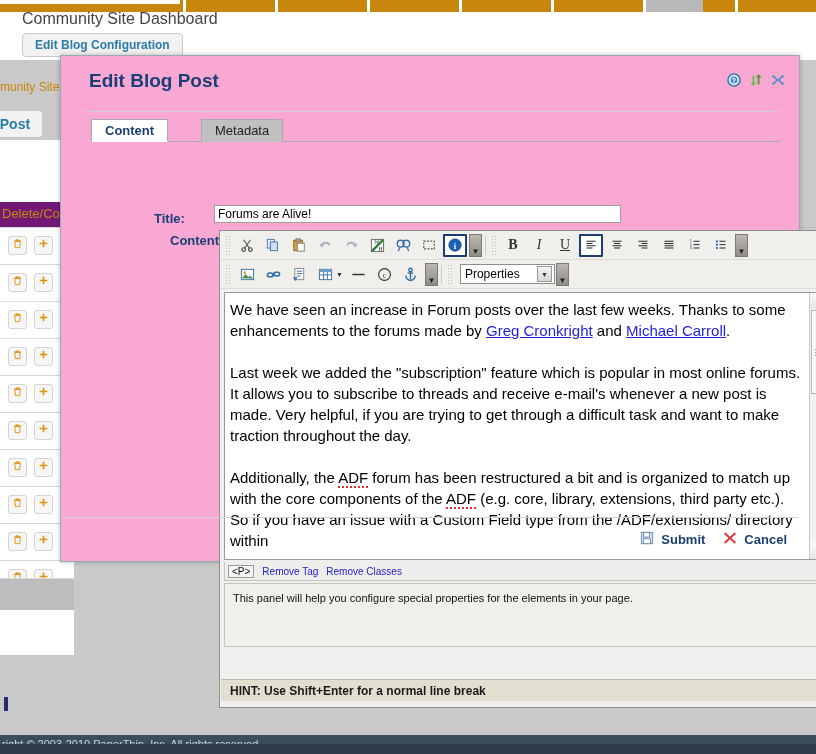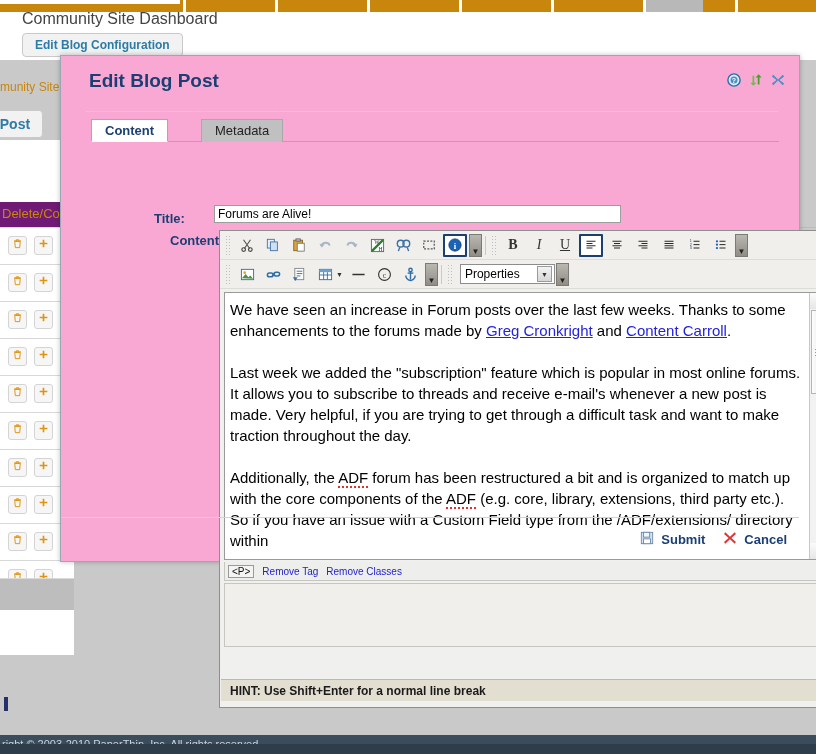--- a/index.html
+++ b/index.html
@@ -613,40 +613,41 @@
 
       <div class="tselect">
         <span>Properties</span>
         <span class="tsel-arrow">▼</span>
       </div>
       <div class="expander">▼</div>
     </div>
 
     <div id="edit-area">
       <div id="edit-text">
-          <p><span>We have seen an increase in Forum posts over the last few weeks. Thanks to some enhancements to the forums made by </span><a href="#">Greg Cronkright</a><span> and </span><a href="#">Content Carroll</a><span>.</span></p>
+          <p><span>We have seen an increase in Forum posts over the last few weeks. Thanks to some enhancements to the forums made by </span><a href="#">Greg Cronkright</a><span> and </span><a href="#">Michael Carroll</a><span>.</span></p>
           <p><span>Last week we added the "subscription" feature which is popular in most online forums.  It allows you to subscribe to threads and receive e-mail's whenever a new post is made.  Very helpful, if you are trying to get through a difficult task and want to make traction throughout the day.</span></p>
           <p><span>Additionally, the </span><span class="sp">ADF</span><span> forum has been restructured a bit and is organized to match up with the core components of the </span><span class="sp">ADF</span><span> (e.g. core, library, extensions, third party etc.).  So if you have an issue with a Custom Field type from the /ADF/extensions/ directory within</span></p>
         </div>
       <div class="vscroll">
         <div class="vs-arrow" style="top:0">▲</div>
         <div class="vs-thumb">
           <div class="vs-grip"></div>
         </div>
         <div class="vs-arrow" style="bottom:0">▼</div>
       </div>
     </div>
 
     <div id="tagbar">
       <span class="tagchip">&lt;P&gt;</span>
       <span class="taglink">Remove Tag</span>
       <span class="taglink">Remove Classes</span>
     </div>
 
     <div id="props">
+      <div>This panel will help you configure special properties for the elements in your page.</div>
     </div>
 
     <div id="hint">HINT: Use Shift+Enter for a normal line break</div>
   </div>
 
   <div id="dlg-footer">
     <div class="fbtn">
       <span>
         <svg viewBox="0 0 16 16" width="14" height="14">
           <rect x="1.5" y="1.5" width="13" height="13" fill="#cfe0f2" stroke="#6a86a8"></rect>

